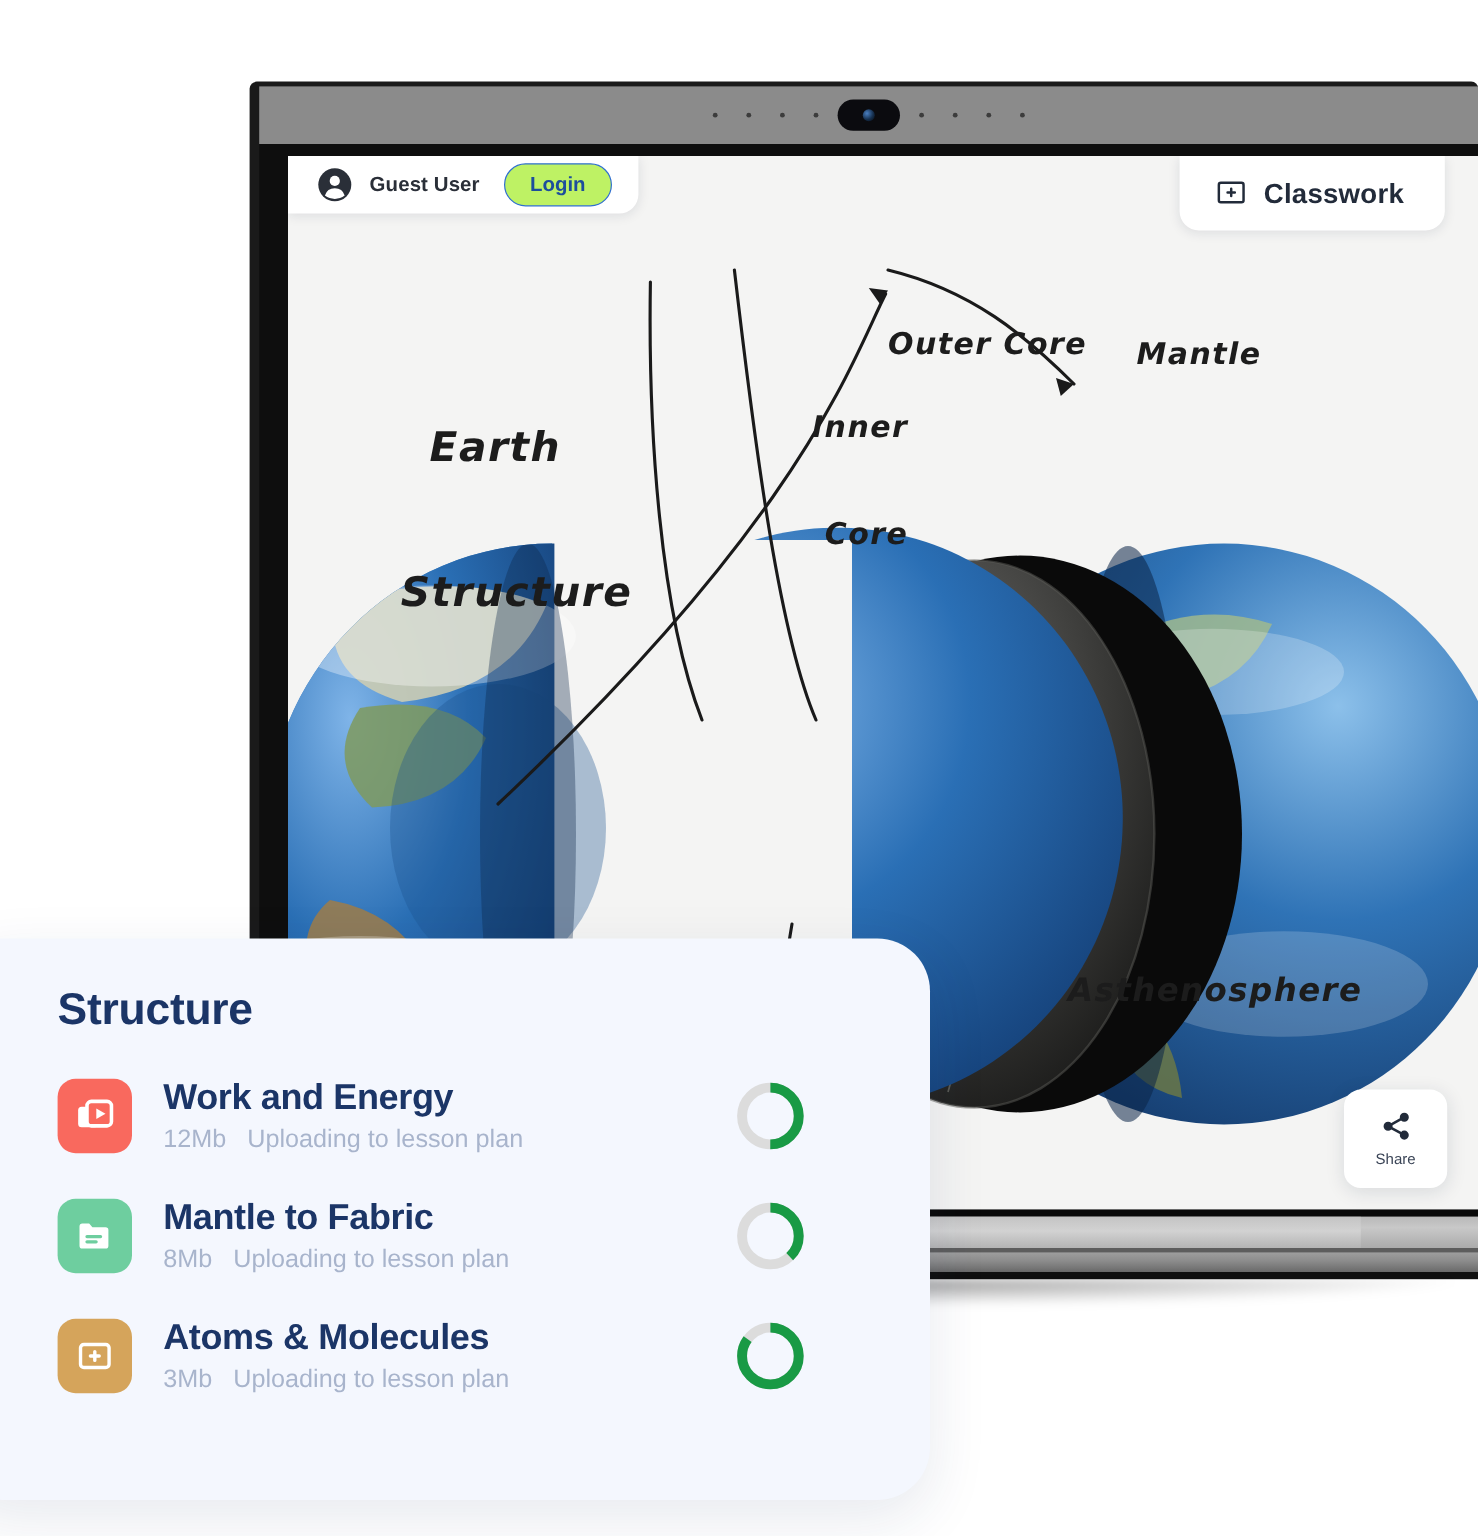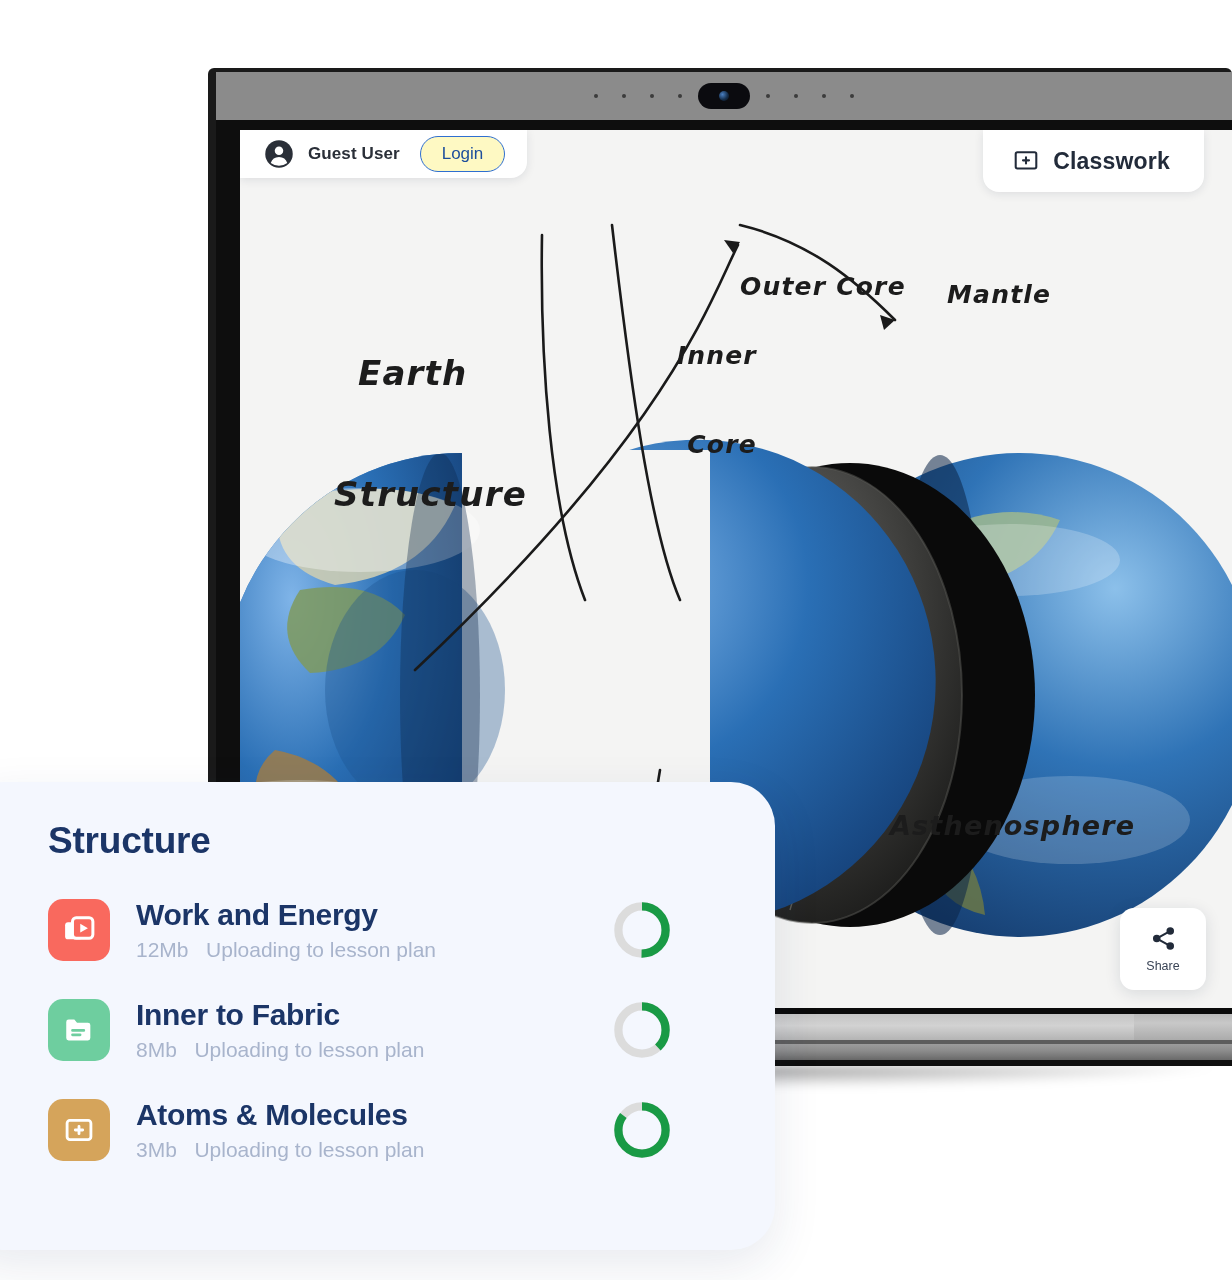--- a/index.html
+++ b/index.html
@@ -54,22 +54,22 @@
     display:flex; align-items:center;
   }
   .chip-user{
     left:0; top:0; height:48px; padding:0 22px 0 24px; gap:14px;
     border-radius:0 0 16px 0;
   }
   .avatar-ic{ width:30px; height:30px; flex:none; }
   .user-name{ font-size:17px; font-weight:700; color:#2a2f38; letter-spacing:.1px; }
   .login-btn{
     margin-left:6px; padding:7px 21px; border:1.6px solid #2f6fd0;
-    border-radius:20px; color:#1d4e9c; font-size:17px; font-weight:400;
-    background:#fef9c3; cursor:pointer;
+    border-radius:20px; color:#1d4e9c; font-size:17px; font-weight:700;
+    background:#bef264; cursor:pointer;
   }
   .chip-class{
     right:28px; top:0; height:62px; padding:0 34px 0 30px; gap:14px;
     border-radius:0 0 16px 16px;
   }
   .class-label{ font-size:23px; font-weight:700; color:#222b3a; letter-spacing:.2px; }
 
   
   .hand{ position:absolute; font-family:"DejaVu Sans", sans-serif;
          font-style:italic; color:#1c1c1c; font-weight:600;
@@ -455,21 +455,21 @@
         </div>
 
         <div class="up-row">
           <span class="up-ic" style="background:#6ece9f;">
             <svg width="34" height="34" viewBox="0 0 24 24" fill="none">
               <path d="M3 6.3a1.7 1.7 0 0 1 1.7-1.7h4l1.9 2.2h7.7A1.7 1.7 0 0 1 20 8.5v9.2a1.7 1.7 0 0 1-1.7 1.7H4.7A1.7 1.7 0 0 1 3 17.7z" fill="#fff"></path>
               <path d="M7.4 12.3h8M7.4 15.4h5.4" stroke="#6ece9f" stroke-width="1.9" stroke-linecap="round"></path>
             </svg>
           </span>
           <span class="up-txt">
-            <span class="up-name" style="display:block">Inner to Fabric</span>
+            <span class="up-name" style="display:block">Mantle to Fabric</span>
             <span class="up-sub" style="display:block">
               <span>8Mb</span>
               &nbsp;
               <span>Uploading to lesson plan</span>
             </span>
           </span>
           <span class="up-prog">
             <svg width="62" height="62" viewBox="0 0 42 42">
               <circle cx="21" cy="21" r="16" fill="none" stroke="#dcdcdc" stroke-width="5.6"></circle>
               <circle class="ring" cx="21" cy="21" r="16" fill="none" stroke="#199a45" stroke-width="5.6" stroke-linecap="butt" transform="rotate(-90 21 21)" stroke-dasharray="38.20176666765188 100.53096491487338"></circle>

